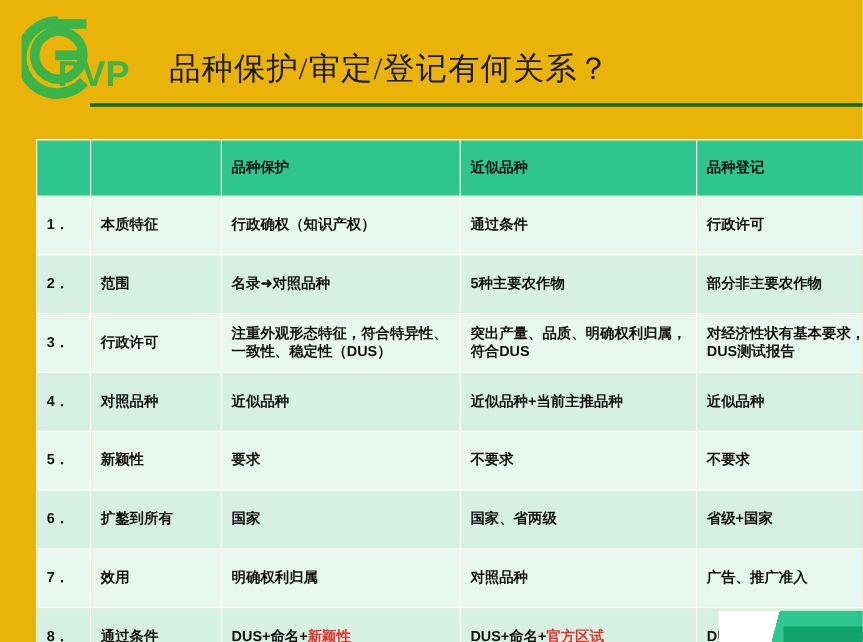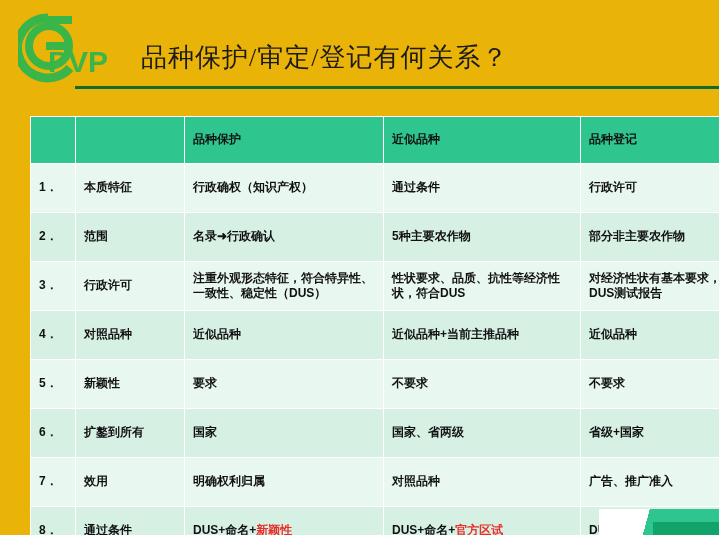--- a/index.html
+++ b/index.html
@@ -171,30 +171,30 @@
           <td class="idx">1．</td>
           <td class="label">本质特征</td>
           <td>行政确权（知识产权）</td>
           <td>通过条件</td>
           <td>行政许可</td>
         </tr>
 
         <tr class="row-odd">
           <td class="idx">2．</td>
           <td class="label">范围</td>
-          <td>名录➜行政确认</td>
+          <td>名录➜对照品种</td>
           <td>5种主要农作物</td>
           <td>部分非主要农作物</td>
         </tr>
 
         <tr class="row-even">
           <td class="idx">3．</td>
           <td class="label">行政许可</td>
           <td>注重外观形态特征，符合特异性、一致性、稳定性（DUS）</td>
-          <td>性状要求、品质、抗性等经济性状，符合DUS</td>
+          <td>突出产量、品质、明确权利归属，符合DUS</td>
           <td>对经济性状有基本要求，要求DUS测试报告</td>
         </tr>
 
         <tr class="row-odd">
           <td class="idx">4．</td>
           <td class="label">对照品种</td>
           <td>近似品种</td>
           <td>近似品种+当前主推品种</td>
           <td>近似品种</td>
         </tr>

